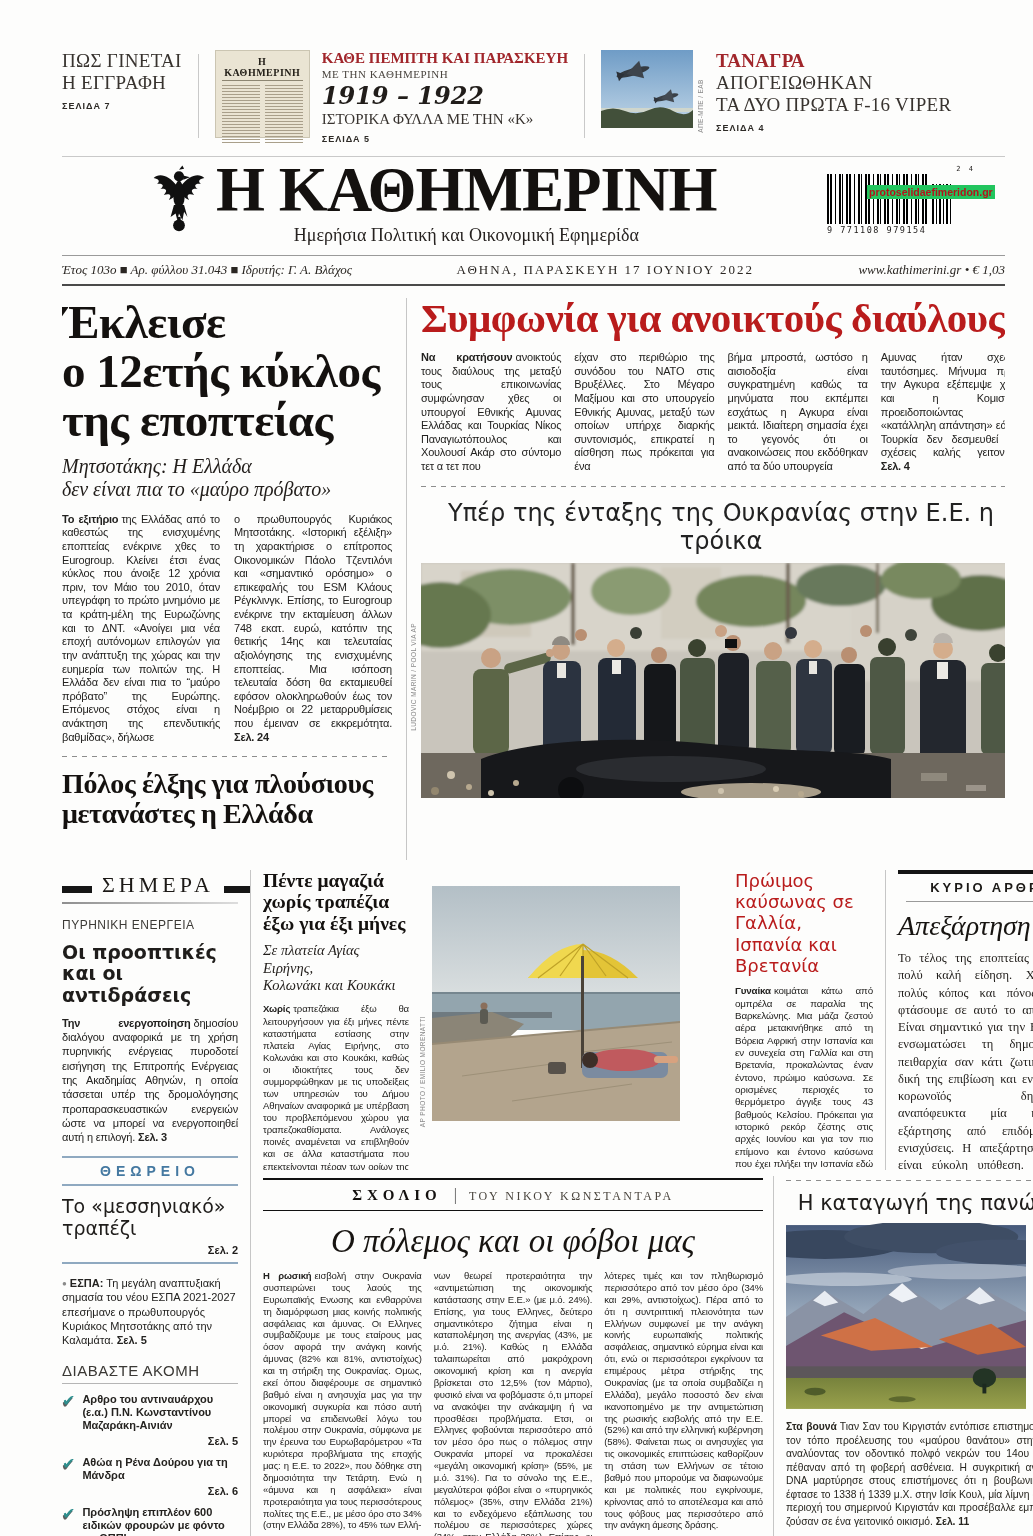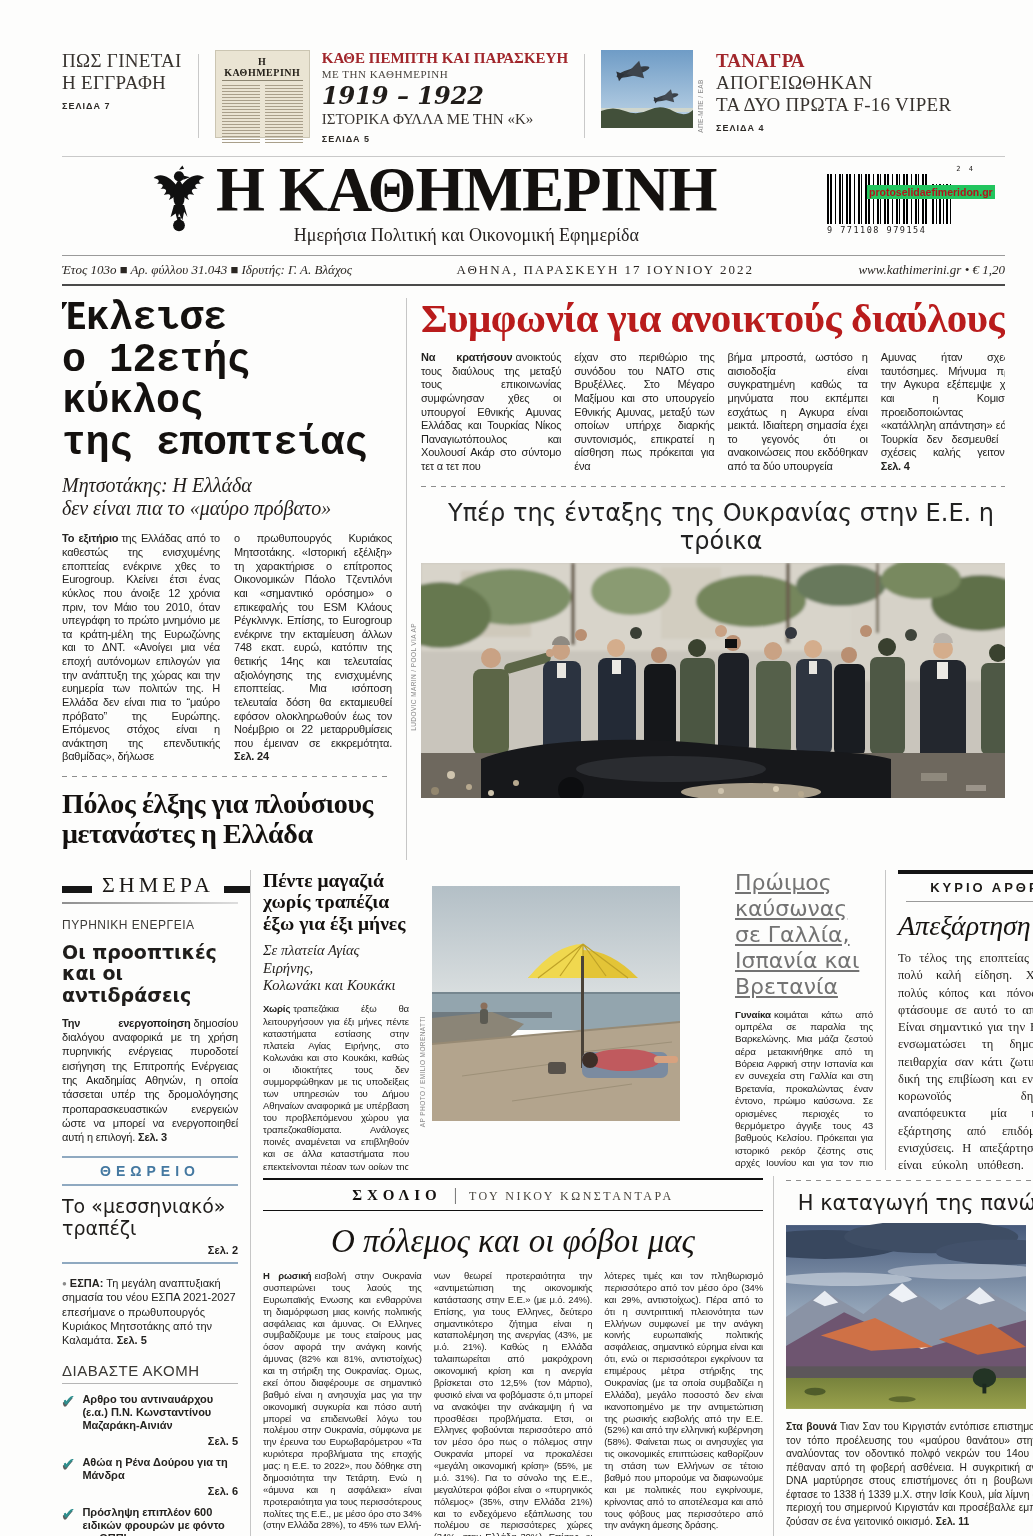--- a/index.html
+++ b/index.html
@@ -39,21 +39,21 @@
 
   
   .dateline{display:flex;justify-content:space-between;align-items:baseline;border-top:1px solid #9a9a9a;border-bottom:2px solid #4a4a4a;padding:6px 0;margin-top:2px;font-family:"Liberation Serif",serif;font-size:13px;color:#2a2622;}
   .dl-left,.dl-right{font-style:italic;}
   .dl-center{letter-spacing:2px;}
 
   
   .main-top{display:flex;height:562px;overflow:hidden;margin-top:12px;}
   .left-col{width:330px;flex:none;border-right:1px solid #c6c6c6;padding-right:14px;box-sizing:content-box;}
   .right-col{flex:1;padding-left:14px;position:relative;}
-  .hl-xl{font-family:Liberation Mono, monospace;font-weight:bold;font-size:40px;line-height:1.04;letter-spacing:-.5px;color:#14110f;}
+  .hl-xl{font-family:Liberation Serif, serif;font-weight:bold;font-size:47px;line-height:1.04;letter-spacing:-.5px;color:#14110f;}
   .sub-ital{font-family:"Liberation Serif",serif;font-style:italic;font-size:20px;line-height:1.15;color:#211d1a;margin-top:10px;}
   .bodycols{display:flex;gap:14px;margin-top:12px;}
   .bodycols .col{flex:1;font-family:"Liberation Sans",sans-serif;font-size:11px;line-height:1.24;letter-spacing:-.2px;text-align:justify;color:#232220;}
   .lead-in{font-weight:bold;margin-right:3px;}
   .pref{font-weight:bold;white-space:nowrap;}
   .dash{height:1px;background-image:repeating-linear-gradient(90deg,#8d8d8d 0 5px,transparent 5px 10px);margin:12px 0;}
   .hl-m{font-family:"Liberation Serif",serif;font-weight:bold;font-size:28px;line-height:1.08;letter-spacing:-.4px;color:#14110f;}
   .hl-main{font-family:"Liberation Serif",serif;font-weight:bold;font-size:41px;letter-spacing:-.5px;line-height:1;color:#b91c1c;}
   .sub-main{font-family:"Liberation Serif",serif;font-style:italic;font-size:23px;color:#211d1a;margin-top:8px;}
   .cols4{display:flex;gap:13px;margin-top:12px;}
@@ -91,21 +91,21 @@
   .ra-text{font-weight:bold;font-size:11px;line-height:1.22;color:#24221f;}
   .ra-page{font-weight:bold;font-size:11px;text-align:right;margin-top:2px;color:#24221f;}
 
   
   .shops{width:146px;flex:none;}
   .shops-h{font-family:"Liberation Serif",serif;font-weight:bold;font-size:19.5px;line-height:1.1;color:#14110f;}
   .shops-sub{font-family:"Liberation Serif",serif;font-style:italic;font-size:14.5px;line-height:1.2;margin-top:8px;color:#211d1a;}
   .small-body{font-family:"Liberation Sans",sans-serif;font-size:9.6px;line-height:1.26;letter-spacing:-.15px;text-align:justify;color:#232220;margin-top:9px;}
   .beach-fig{width:262px;flex:none;position:relative;margin-left:10px;}
   .heatwave{width:138px;flex:none;margin-left:14px;padding-right:12px;border-right:1px solid #c6c6c6;}
-  .hw-h{font-family:"DejaVu Sans",sans-serif;font-size:22px;line-height:1.18;color:#737373;text-decoration:underline;}
+  .hw-h{font-family:"DejaVu Sans",sans-serif;font-size:18px;line-height:1.18;color:#b91c1c;}
   .kyrio{width:188px;flex:none;margin-left:12px;border-top:4px solid #141414;padding-top:6px;}
   .kyrio-label{font-family:"Liberation Sans",sans-serif;font-weight:bold;font-size:13px;letter-spacing:3px;text-align:center;color:#1b1916;}
   .kyrio-rule{height:1px;background:#9a9a9a;margin:6px 8px 0 8px;}
   .kyrio-h{font-family:"Liberation Serif",serif;font-style:italic;font-size:28px;color:#171411;margin-top:8px;}
   .kyrio-body{font-family:"Liberation Serif",serif;font-size:12.5px;line-height:1.38;text-align:justify;color:#1f1c19;margin-top:8px;}
 
   
   .scholio{width:500px;flex:none;}
   .sch-top{border-top:2px solid #111;margin-top:2px;padding-top:6px;text-align:center;}
   .sch-label{font-family:"Liberation Serif",serif;font-weight:bold;font-size:15px;letter-spacing:5px;color:#14110f;display:inline;}
@@ -213,21 +213,21 @@
         <div class="bc-mini"></div>
       </div>
       <div class="bc-num">9 771108 979154</div>
       <div class="bc-overlay">protoselidaefimeridon.gr</div>
     </div>
   </section>
 
   <div class="dateline">
     <div class="dl-left">Έτος 103ο ■ Αρ. φύλλου 31.043 ■ Ιδρυτής: Γ. Α. Βλάχος</div>
     <div class="dl-center">ΑΘΗΝΑ, ΠΑΡΑΣΚΕΥΗ 17 ΙΟΥΝΙΟΥ 2022</div>
-    <div class="dl-right">www.kathimerini.gr • € 1,20</div>
+    <div class="dl-right">www.kathimerini.gr • € 1,03</div>
   </div>
 
   <section class="main-top">
 
     <div class="left-col">
       <div class="hl-xl">
         <div>Έκλεισε</div>
         <div>ο 12ετής κύκλος</div>
         <div>της εποπτείας</div>
       </div>

